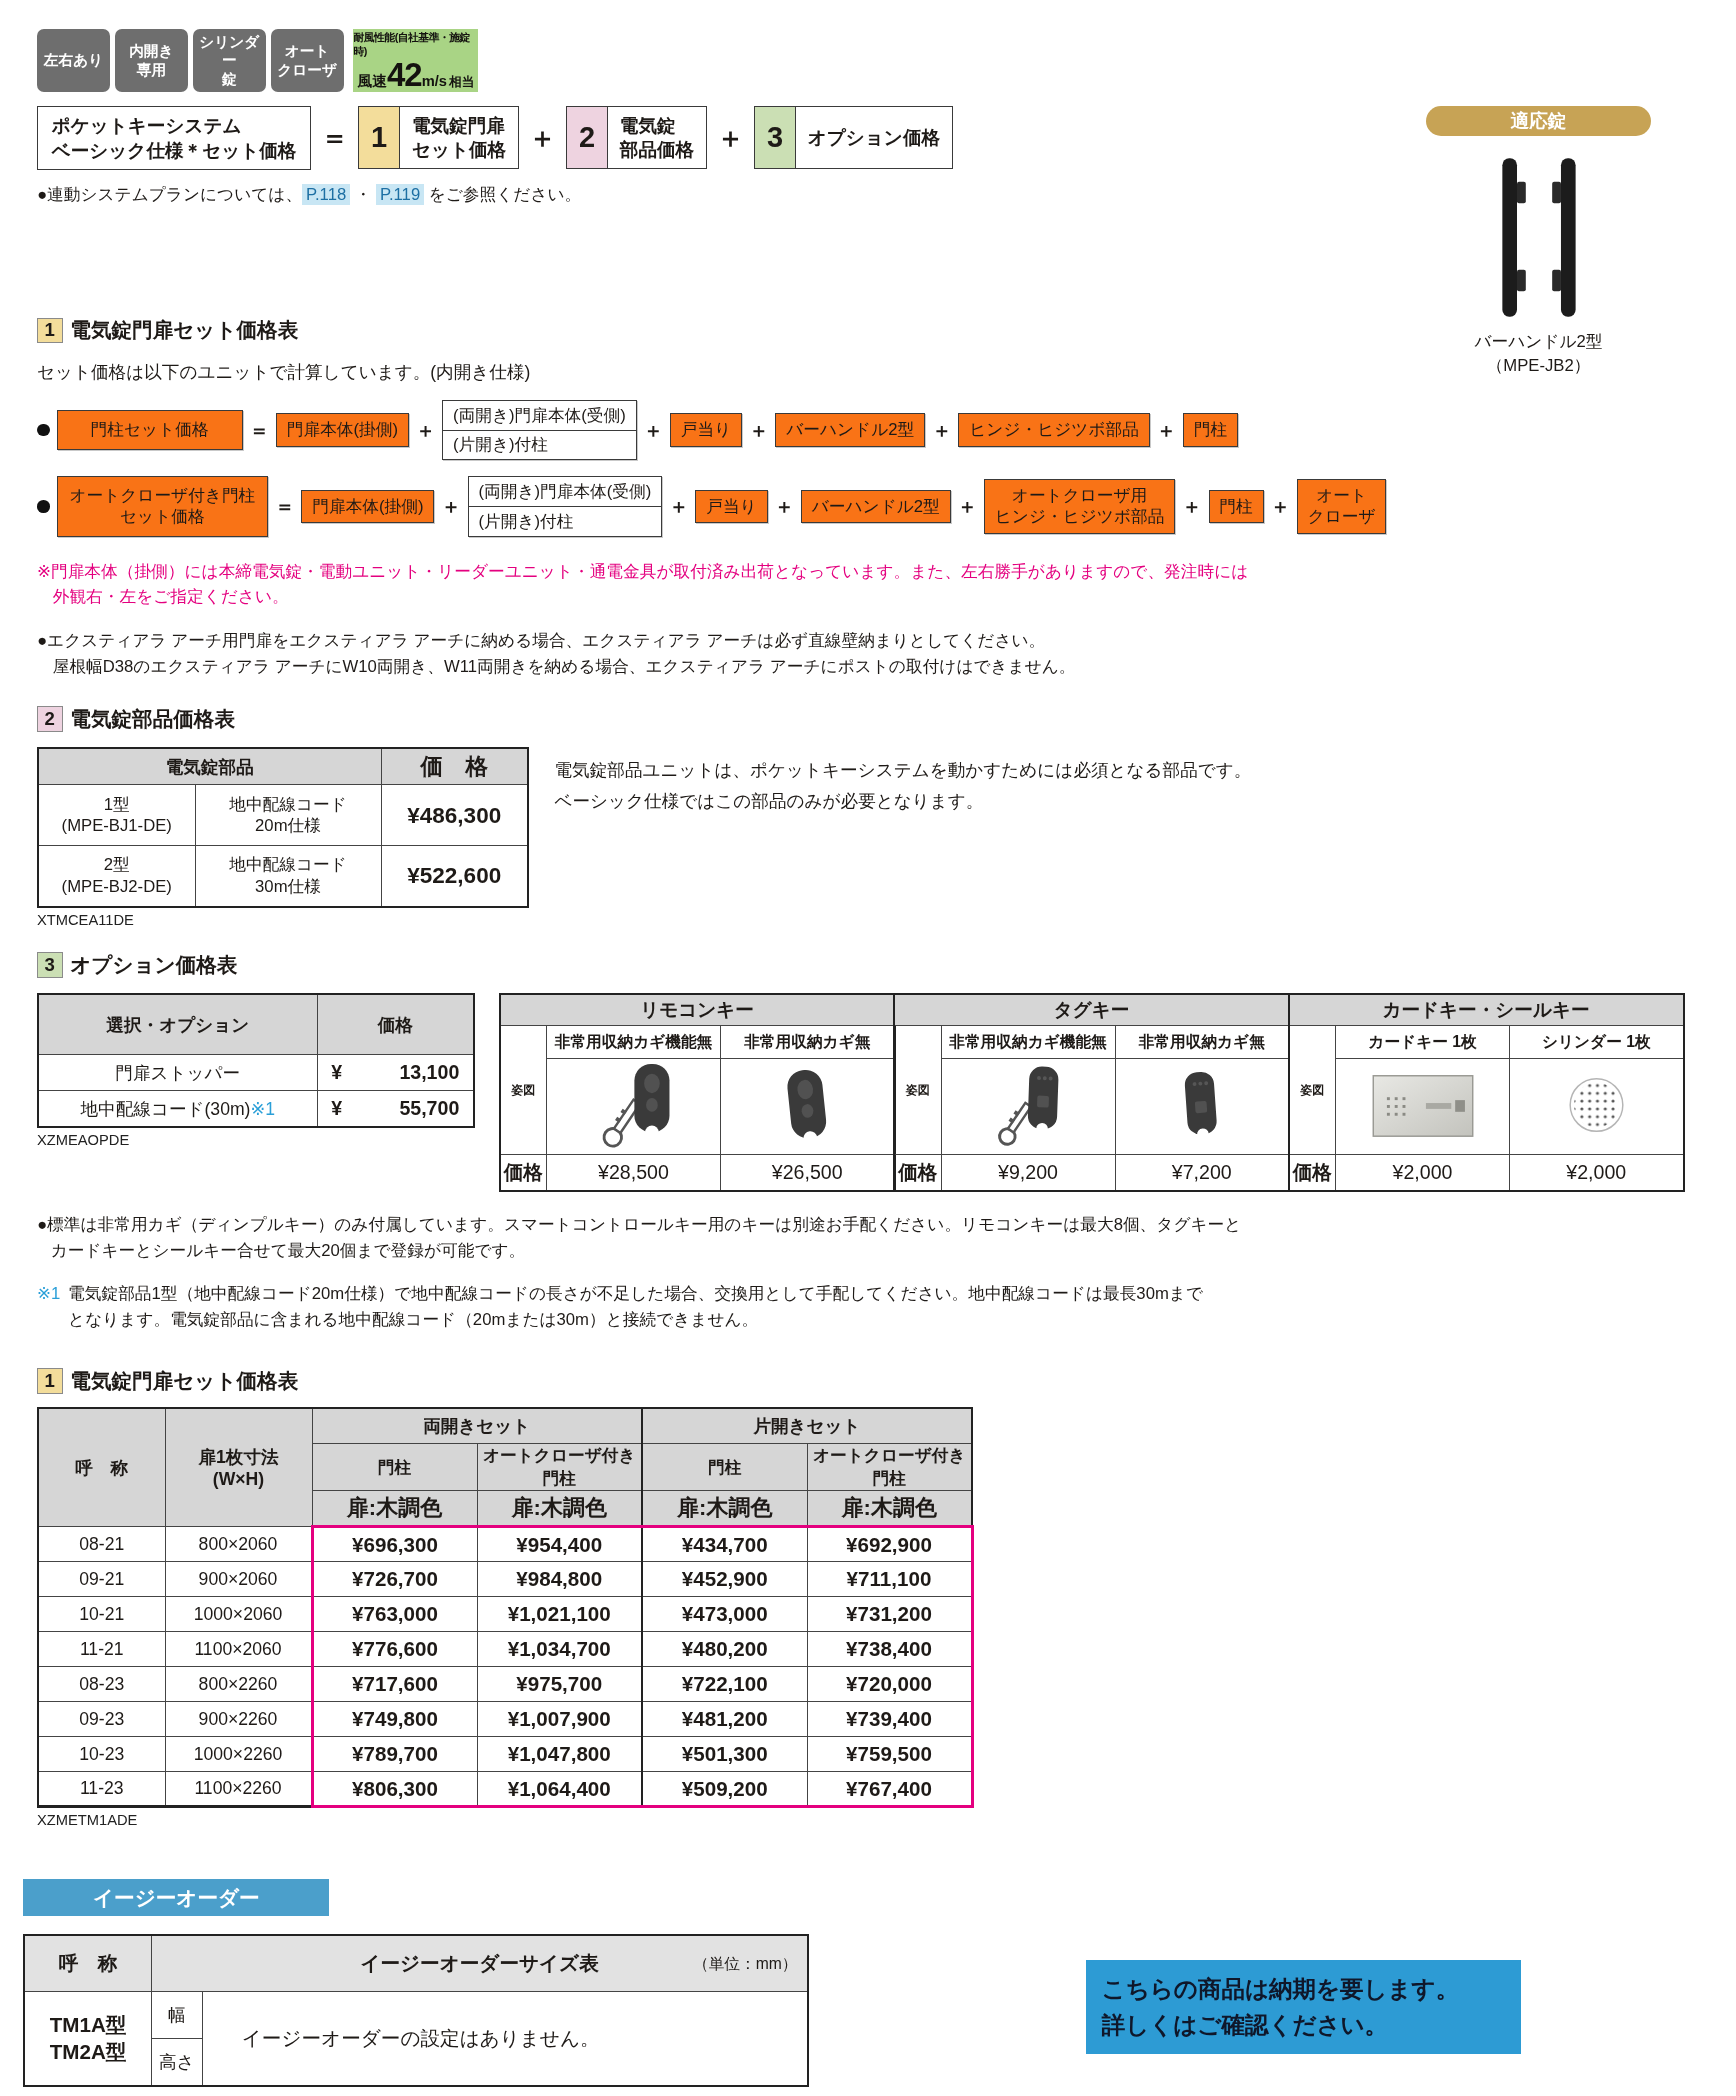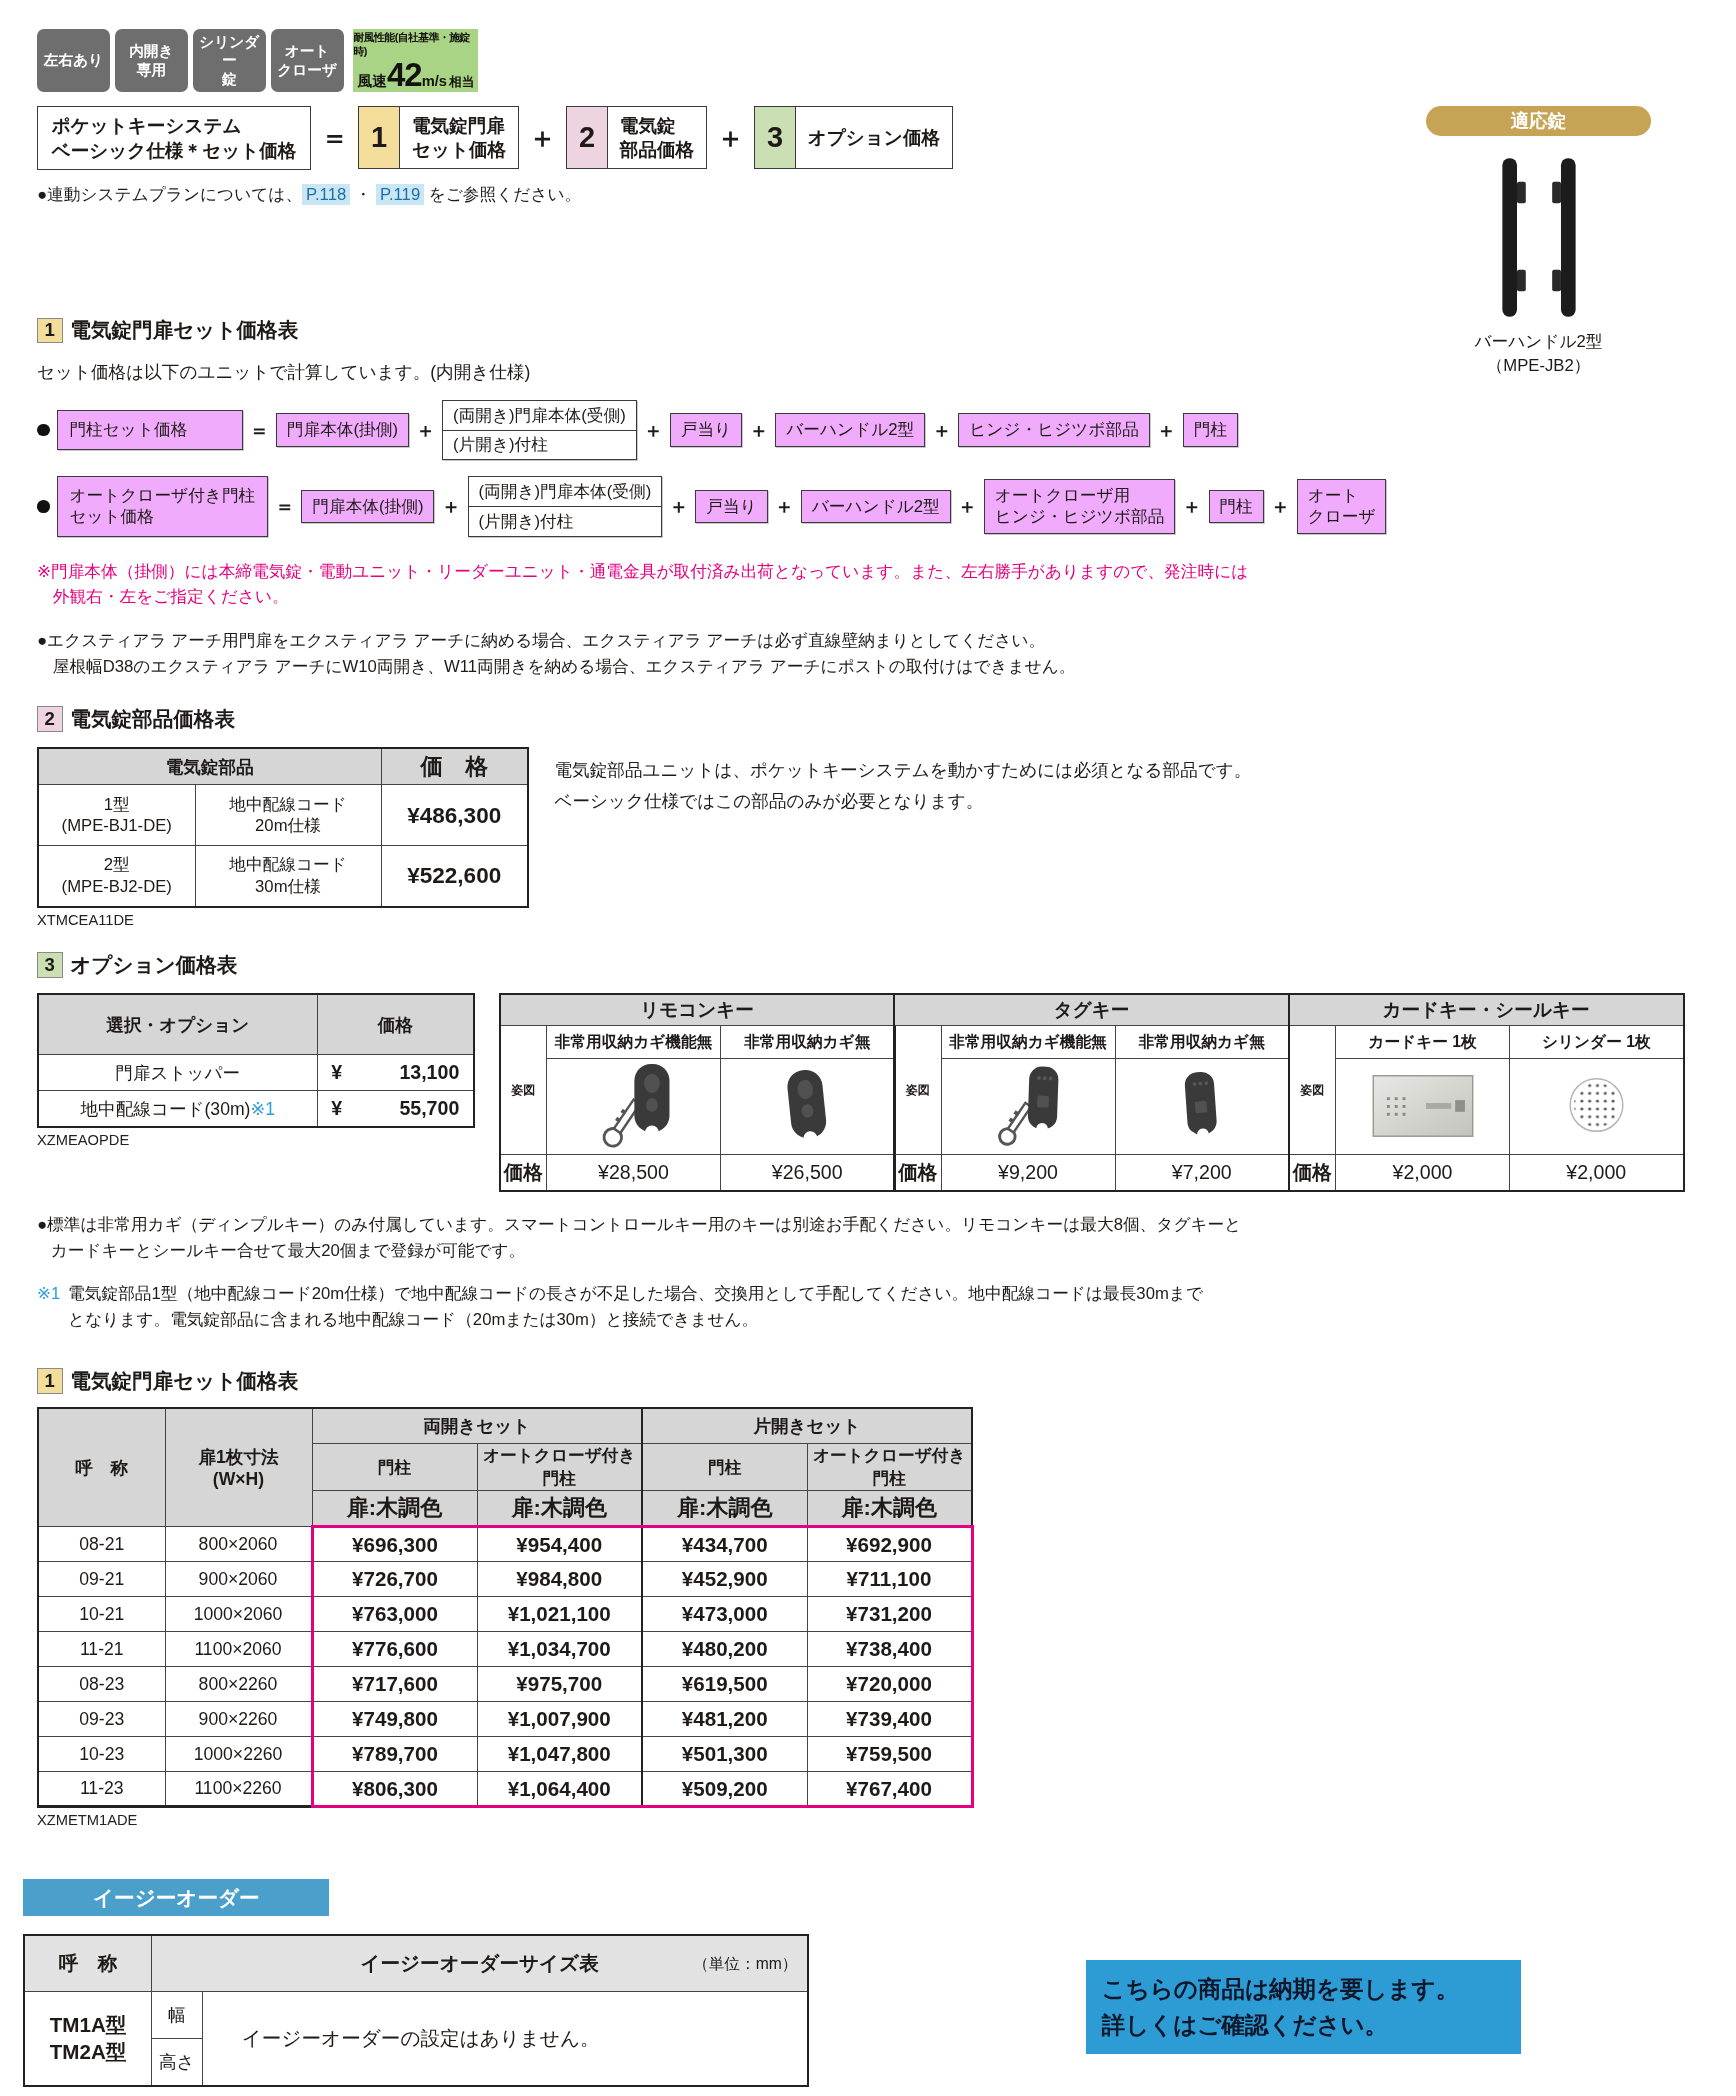--- a/index.html
+++ b/index.html
@@ -62,22 +62,22 @@
   .sec-head{display:flex;align-items:center;gap:7.8px;font-size:20.6px;font-weight:bold;margin-top:0;}
   .numbox{width:25.5px;height:25.5px;border:1px solid #8a8a8a;display:inline-flex;align-items:center;
           justify-content:center;font-size:18.6px;font-weight:bold;}
   .nb-y{background:var(--num1);} .nb-p{background:var(--num2);} .nb-g{background:var(--num3);}
 
   .intro{font-size:17.6px;margin-top:15.7px;}
 
   
   .uformula{display:flex;align-items:center;gap:6.9px;margin-top:15.7px;font-size:16.7px;}
   .uf-bullet{width:12.7px;height:12.7px;border-radius:50%;background:#111;flex:0 0 12.7px;}
-  .ubox{border:1.5px solid #3a3a3a;box-shadow:1px 1px 0 #c9c9c9;background:#f0abfc;
-        padding:4.9px 9.8px;text-align:left;line-height:1.3;white-space:nowrap;}
+  .ubox{border:1.5px solid #3a3a3a;box-shadow:1px 1px 0 #c9c9c9;background:#f97316;
+        padding:4.9px 9.8px;text-align:center;line-height:1.3;white-space:nowrap;}
   .ubox.name{min-width:186px;padding:7.8px 11.8px;}
   .ustack{border:1.5px solid #3a3a3a;box-shadow:1px 1px 0 #c9c9c9;white-space:nowrap;text-align:left;}
   .ustack div{padding:2.9px 9.8px;}
   .ustack div:first-child{border-bottom:1px solid #3a3a3a;}
   .uop{font-size:19.6px;font-weight:bold;}
 
   .red-note{color:var(--magenta);font-size:16.7px;margin-top:21.6px;line-height:1.55;}
   .red-note .cont{padding-left:15.7px;display:block;}
   .blk-note{font-size:16.7px;margin-top:17.6px;line-height:1.55;}
   .blk-note .cont{padding-left:15.7px;display:block;}
@@ -624,21 +624,21 @@
           <td class="c-p pk-left">¥776,600</td>
           <td class="c-p">¥1,034,700</td>
           <td class="c-p div-left">¥480,200</td>
           <td class="c-p pk-right">¥738,400</td>
         </tr>
         <tr>
           <td class="c-name">08-23</td>
           <td class="c-size">800×2260</td>
           <td class="c-p pk-left">¥717,600</td>
           <td class="c-p">¥975,700</td>
-          <td class="c-p div-left">¥619,500</td>
+          <td class="c-p div-left">¥722,100</td>
           <td class="c-p pk-right">¥720,000</td>
         </tr>
         <tr>
           <td class="c-name">09-23</td>
           <td class="c-size">900×2260</td>
           <td class="c-p pk-left">¥749,800</td>
           <td class="c-p">¥1,007,900</td>
           <td class="c-p div-left">¥481,200</td>
           <td class="c-p pk-right">¥739,400</td>
         </tr>

